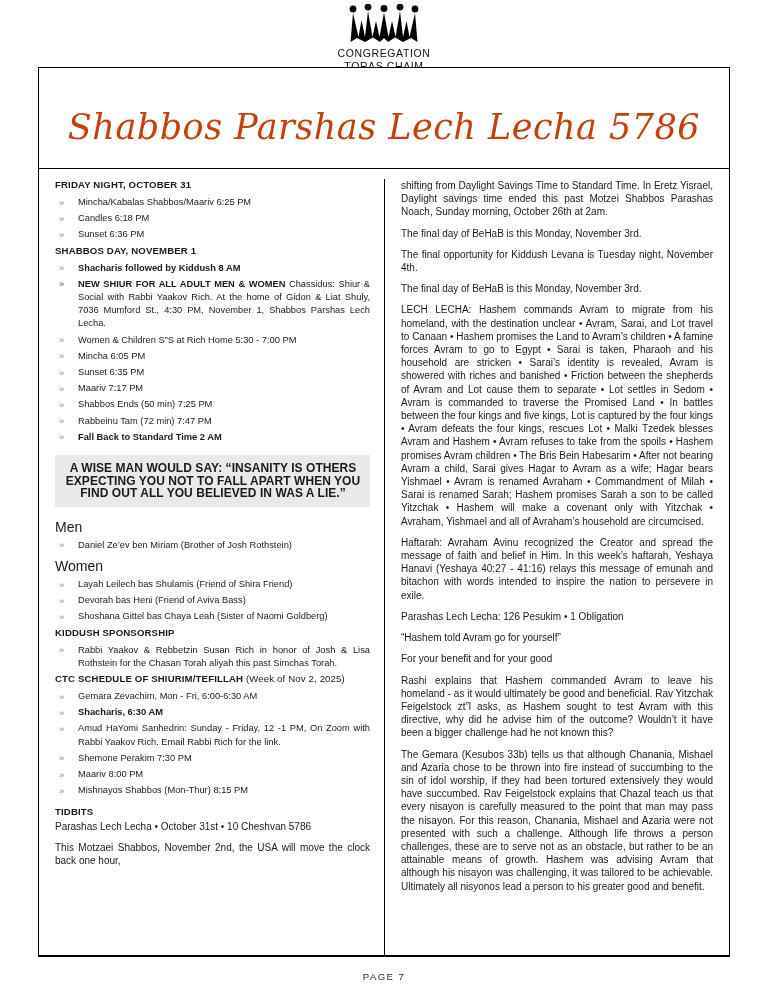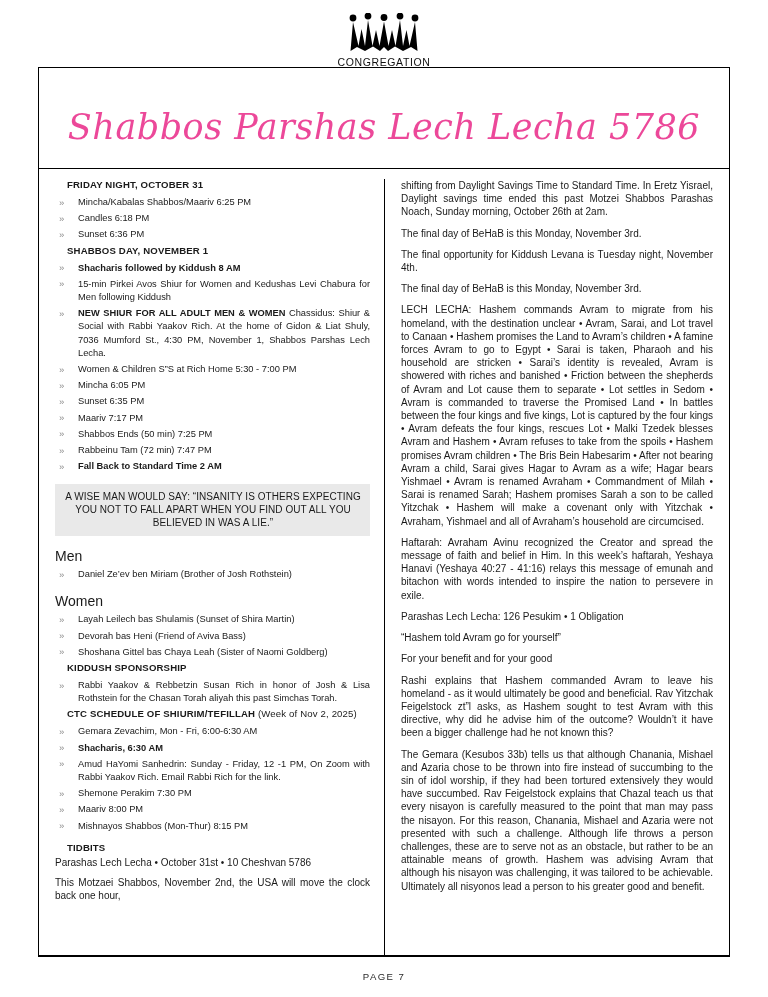--- a/index.html
+++ b/index.html
@@ -8,21 +8,21 @@
     width:768px; height:997px;
     background:#ffffff;
     font-family:"Liberation Sans", sans-serif;
     color:#1a1a1a;
     position:relative;
     overflow:hidden;
   }
 
   
   .masthead {
-    position:absolute; top:9px; left:0; width:768px; height:70px;
+    position:absolute; top:0; left:0; width:768px; height:70px;
     display:flex; align-items:flex-start; justify-content:center;
   }
   .logo-wrap { width:150px; text-align:center; padding-top:4px; }
   .crown { display:block; margin:0 auto; }
   .org-name {
     font-size:10.5px; letter-spacing:0.6px; line-height:12px;
     font-family:"Liberation Sans", sans-serif; color:#111;
     margin-top:1px; white-space:nowrap;
   }
 
@@ -37,21 +37,21 @@
   .title-band {
     height:101px;
     border-bottom:1px solid #000;
     display:flex; align-items:center; justify-content:center;
   }
   .doc-title {
     font-family:"DejaVu Serif", serif;
     font-style:italic;
     font-size:35px;
     letter-spacing:0.5px;
-    color:#ec4899;
+    color:#c2410c;
     white-space:nowrap;
     margin-top:18px;
   }
 
   .columns {
     display:flex;
     padding:10px 0 0 0;
     height:786px;
   }
   .col {
@@ -61,21 +61,21 @@
   .col-right {
     border-left:1px solid #000;
     padding:0 16px 0 16px;
   }
 
   
   h2.sec {
     font-size:9.6px;
     font-weight:bold;
     letter-spacing:0.15px;
-    margin:0 0 6px 12px;
+    margin:0 0 6px 0;
     text-transform:none;
   }
   h2.sec .sub { font-weight:normal; }
   .gap { margin-top:11px; }
   .subhead {
     font-size:14px;
     margin:0 0 4px 0;
   }
 
   ul.items { list-style:none; margin:0 0 0 0; padding:0; }
@@ -95,22 +95,22 @@
   li b, .b { font-weight:bold; }
 
   .quote-box {
     background:#e9e9e9;
     margin:11px 0 12px 0;
     padding:7px 9px 7px 10px;
     text-align:center;
   }
   .quote-box p {
     margin:0;
-    font-size:10px;
-    font-weight:normal;
+    font-size:12px;
+    font-weight:bold;
     line-height:12.6px;
     letter-spacing:0.05px;
   }
 
   p.para {
     font-size:10px;
     line-height:13.2px;
     margin:0 0 8px 0;
     text-align:justify;
   }
@@ -166,42 +166,42 @@
       <h2 class="sec">FRIDAY NIGHT, OCTOBER 31</h2>
       <ul class="items">
         <li><span class="mk">»</span><span>Mincha/Kabalas Shabbos/Maariv 6:25 PM</span></li>
         <li><span class="mk">»</span><span>Candles 6:18 PM</span></li>
         <li><span class="mk">»</span><span>Sunset 6:36 PM</span></li>
       </ul>
 
       <h2 class="sec gap">SHABBOS DAY, NOVEMBER 1</h2>
       <ul class="items">
         <li><span class="mk">»</span><b>Shacharis followed by Kiddush 8 AM</b><span></span></li>
-        <li><span class="mk">»</span><b></b><span>15-min Pirkei Avos Shiur for Women and Kedushas Levi Chabura for Men following Kiddush</span></li>
+        <li><span class="mk">»</span><b></b></li>
         <li><span class="mk">»</span><b>NEW SHIUR FOR ALL ADULT MEN &amp; WOMEN</b><span> Chassidus: Shiur &amp; Social with Rabbi Yaakov Rich. At the home of Gidon &amp; Liat Shuly, 7036 Mumford St., 4:30 PM, November 1, Shabbos Parshas Lech Lecha.</span></li>
         <li><span class="mk">»</span><b></b><span>Women &amp; Children S”S at Rich Home 5:30 - 7:00 PM</span></li>
         <li><span class="mk">»</span><b></b><span>Mincha 6:05 PM</span></li>
         <li><span class="mk">»</span><b></b><span>Sunset 6:35 PM</span></li>
         <li><span class="mk">»</span><b></b><span>Maariv 7:17 PM</span></li>
         <li><span class="mk">»</span><b></b><span>Shabbos Ends (50 min) 7:25 PM</span></li>
         <li><span class="mk">»</span><b></b><span>Rabbeinu Tam (72 min) 7:47 PM</span></li>
         <li><span class="mk">»</span><b>Fall Back to Standard Time 2 AM</b><span></span></li>
       </ul>
 
       <div class="quote-box">
         <p>A WISE  MAN WOULD  SAY: “INSANITY IS OTHERS EXPECTING YOU NOT TO FALL APART WHEN YOU FIND OUT ALL YOU BELIEVED IN WAS A LIE.”</p>
       </div>
 
       <div class="subhead">Men</div>
       <ul class="items">
         <li><span class="mk">»</span><span>Daniel Ze’ev ben Miriam (Brother of Josh Rothstein)</span></li>
       </ul>
-      <div class="subhead" style="margin-top:12px;">Women</div>
-      <ul class="items">
-        <li><span class="mk">»</span><span>Layah Leilech bas Shulamis (Sunset of Shira Martin)</span></li>
+      <div class="subhead" style="margin-top:6px;">Women</div>
+      <ul class="items">
+        <li><span class="mk">»</span><span>Layah Leilech bas Shulamis (Friend of Shira Friend)</span></li>
         <li><span class="mk">»</span><span>Devorah bas Heni (Friend of Aviva Bass)</span></li>
         <li><span class="mk">»</span><span>Shoshana Gittel bas Chaya Leah (Sister of Naomi Goldberg)</span></li>
       </ul>
 
       <h2 class="sec gap">KIDDUSH SPONSORSHIP</h2>
       <ul class="items">
         <li><span class="mk">»</span><span>Rabbi Yaakov &amp; Rebbetzin Susan Rich in honor of Josh &amp; Lisa Rothstein for the Chasan Torah aliyah this past Simchas Torah.</span></li>
       </ul>
 
       <h2 class="sec gap"><span>CTC SCHEDULE OF SHIURIM/TEFILLAH</span><span class="sub"> (Week of Nov 2, 2025)</span></h2>

